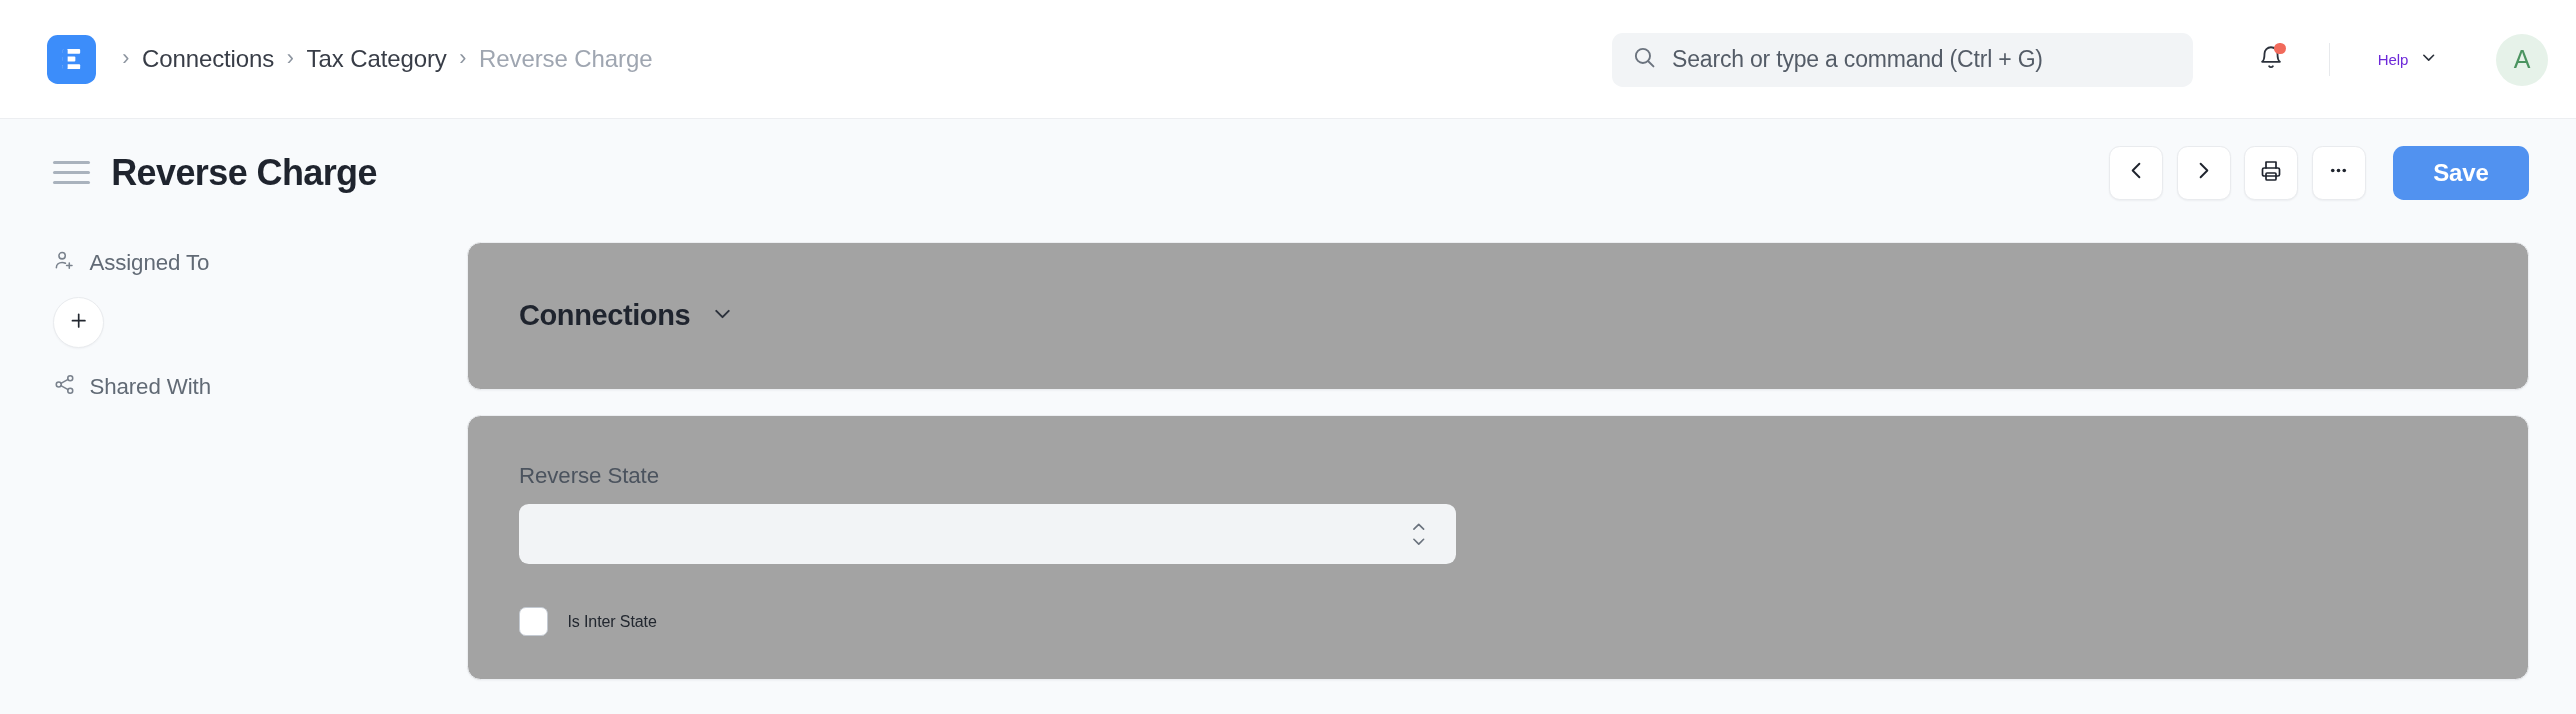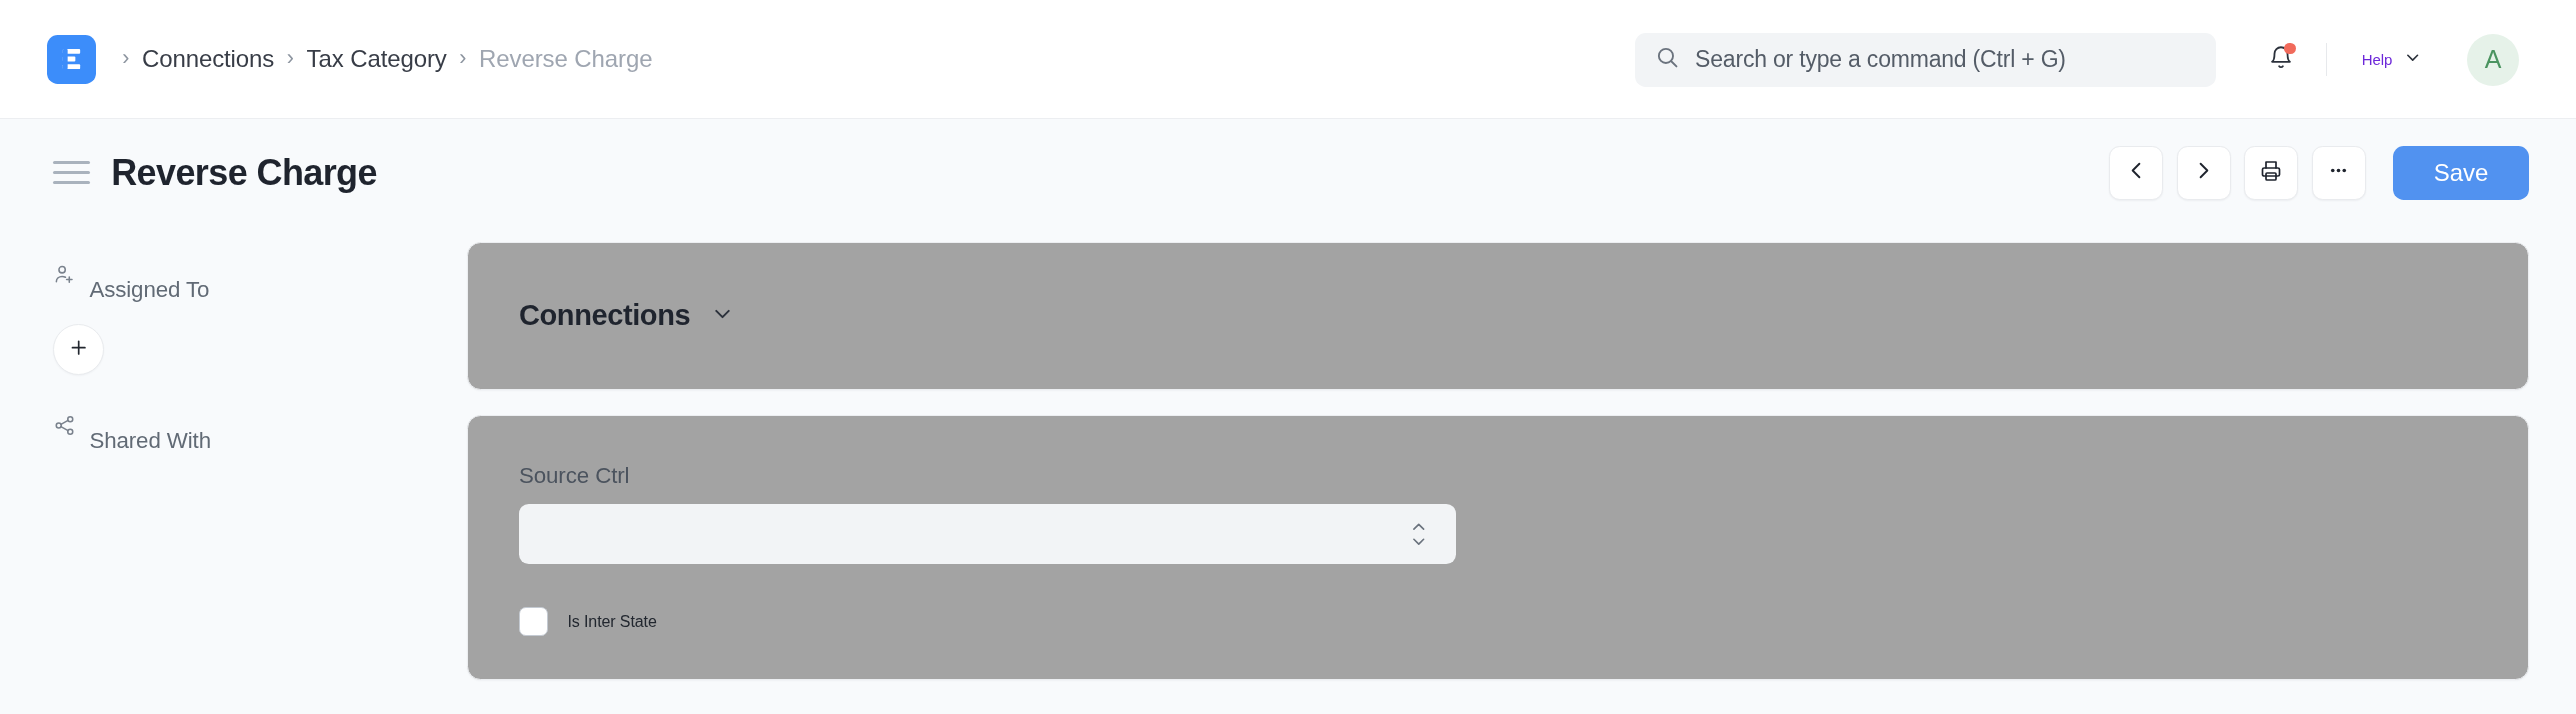--- a/index.html
+++ b/index.html
@@ -54,26 +54,26 @@
   .bc-item {
     font-size: 24px;
     color: #383d47;
     letter-spacing: -0.1px;
     white-space: nowrap;
   }
   .bc-item.current { color: #9fa6b1; }
 
   .nav-right {
     position: absolute;
-    right: 57px;
+    right: 28px;
     top: 0;
     height: 119px;
     display: flex;
     align-items: center;
-    gap: 4px;
+    gap: 17px;
   }
   .search-box {
     width: 581px;
     height: 54px;
     background: #f2f4f6;
     border-radius: 10.7px;
     display: flex;
     align-items: center;
     padding: 0 19.4px;
     gap: 15.5px;
@@ -191,20 +191,21 @@
     color: #ffffff;
     border: none;
     border-radius: 10.7px;
     font-size: 24px;
     font-family: "Liberation Sans", sans-serif;
     letter-spacing: -0.1px;
     display: flex;
     align-items: center;
     justify-content: center;
     margin-left: 13.6px;
+    font-weight: bold;
   }
 
   
   .body-wrap {
     display: flex;
     padding: 0 47px;
     height: calc(715px - 119px - 107px);
   }
 
   
@@ -218,21 +219,20 @@
   .sb-head {
     display: flex;
     align-items: center;
     gap: 13.6px;
     margin-bottom: 21.4px;
   }
   .sb-label {
     font-size: 22.3px;
     color: #616a75;
     letter-spacing: -0.1px;
-    margin-top: 28px;
   }
   .sb-plus {
     width: 51px;
     height: 51px;
     border-radius: 50%;
     background: #ffffff;
     border: 1px solid #e9ebee;
     display: flex;
     align-items: center;
     justify-content: center;
@@ -491,21 +491,21 @@
       <div class="chev-wrap">
         <span>
           <svg width="25" height="25" viewBox="0 0 24 24" fill="none" stroke="#2b313b" stroke-width="1.9" stroke-linecap="round" stroke-linejoin="round">
             <polyline points="6 9.5 12 15.5 18 9.5"></polyline>
           </svg>
         </span>
       </div>
     </div>
 
     <div class="card card-form">
-      <div class="field-label">Source Ctrl</div>
+      <div class="field-label">Reverse State</div>
       <div class="select-field">
         <span class="select-chevrons">
           <svg width="17.5" height="10.7" viewBox="0 0 18 11" fill="none" stroke="#6b737e" stroke-width="1.7" stroke-linecap="round" stroke-linejoin="round">
             <polyline points="4 7.5 9 2.5 14 7.5"></polyline>
           </svg>
           <svg width="17.5" height="10.7" viewBox="0 0 18 11" fill="none" stroke="#6b737e" stroke-width="1.7" stroke-linecap="round" stroke-linejoin="round">
             <polyline points="4 3.5 9 8.5 14 3.5"></polyline>
           </svg>
         </span>
       </div>

